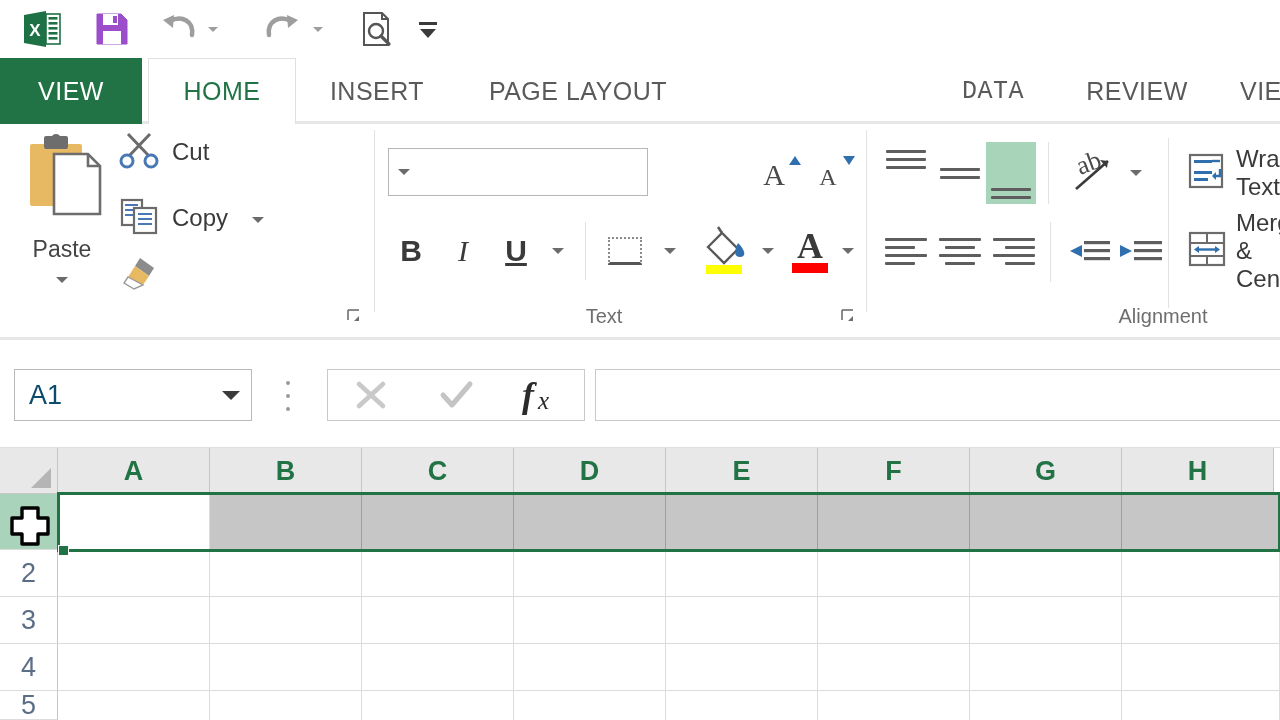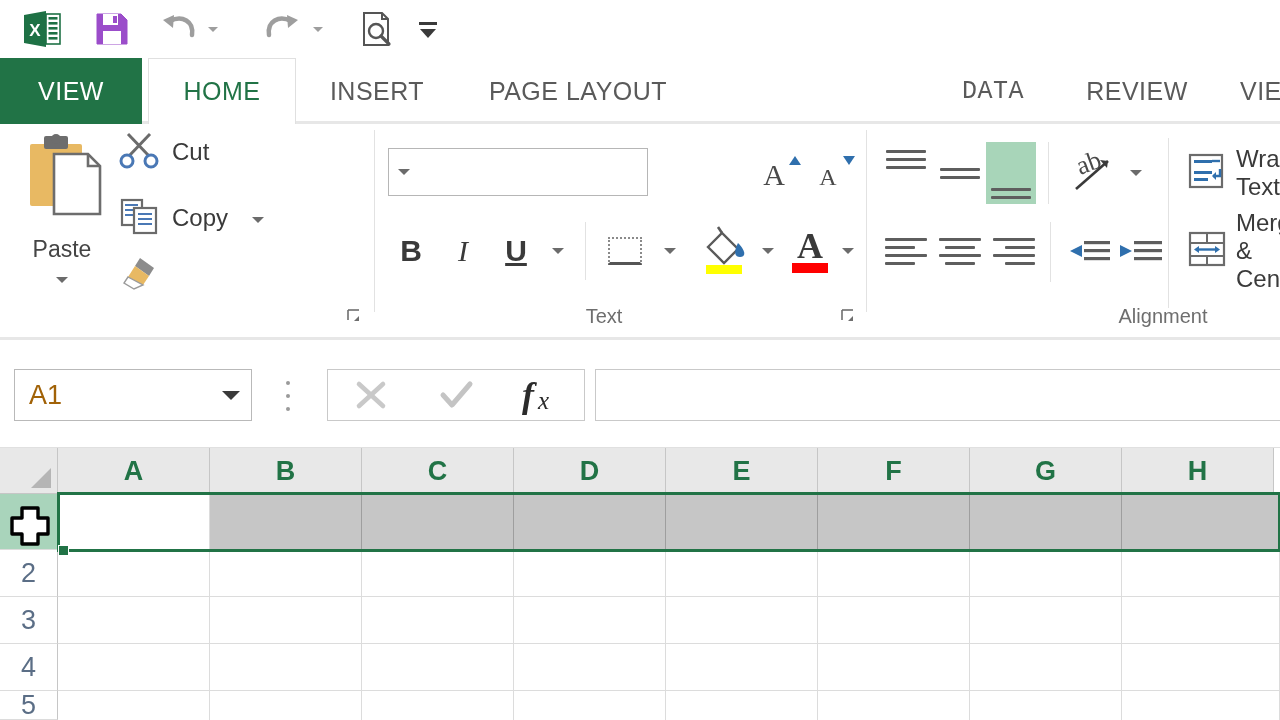--- a/index.html
+++ b/index.html
@@ -61,21 +61,21 @@
   .dash-box{width:34px;height:28px;box-sizing:border-box;border:2px dotted #8a8a8a;border-bottom:3px solid #555;}
 
   
   .bars{display:flex;flex-direction:column;justify-content:center;gap:5px;}
   .bars i{display:block;height:3px;background:#5e5e5e;border-radius:1px;}
 
   
   .fbar{position:absolute;left:0;top:343px;width:1280px;height:105px;background:#fff;}
   .namebox{position:absolute;left:14px;top:26px;width:238px;height:52px;box-sizing:border-box;
            border:1px solid #b9b9b9;background:#fff;display:flex;align-items:center;cursor:text;}
-  .namebox .nv{font-size:27px;color:#a16207;padding-left:14px;flex:1;}
+  .namebox .nv{font-size:27px;color:#0c4a6e;padding-left:14px;flex:1;}
   .vdots{position:absolute;left:284px;top:38px;width:8px;height:30px;display:flex;flex-direction:column;justify-content:space-between;align-items:center;}
   .vdots b{display:block;width:4px;height:4px;background:#9a9a9a;border-radius:50%;}
   .fxgroup{position:absolute;left:327px;top:26px;width:258px;height:52px;box-sizing:border-box;border:1px solid #c9c9c9;background:#fff;display:flex;align-items:center;}
   .fxbtn{flex:1;display:flex;align-items:center;justify-content:center;height:100%;cursor:pointer;}
   .fbar-input{position:absolute;left:595px;top:26px;width:700px;height:52px;box-sizing:border-box;border:1px solid #c9c9c9;border-right:none;background:#fff;cursor:text;}
   .fbar .hr{position:absolute;left:0;bottom:0;width:1280px;height:1px;background:#e0e0e0;}
 
   
   .sheet{position:absolute;left:0;top:448px;width:1280px;height:272px;background:#fff;overflow:hidden;}
   .corner{position:absolute;left:0;top:0;width:58px;height:46px;background:#e8e8e8;border-right:1px solid #c6c6c6;border-bottom:1px solid #c6c6c6;box-sizing:border-box;cursor:pointer;}

